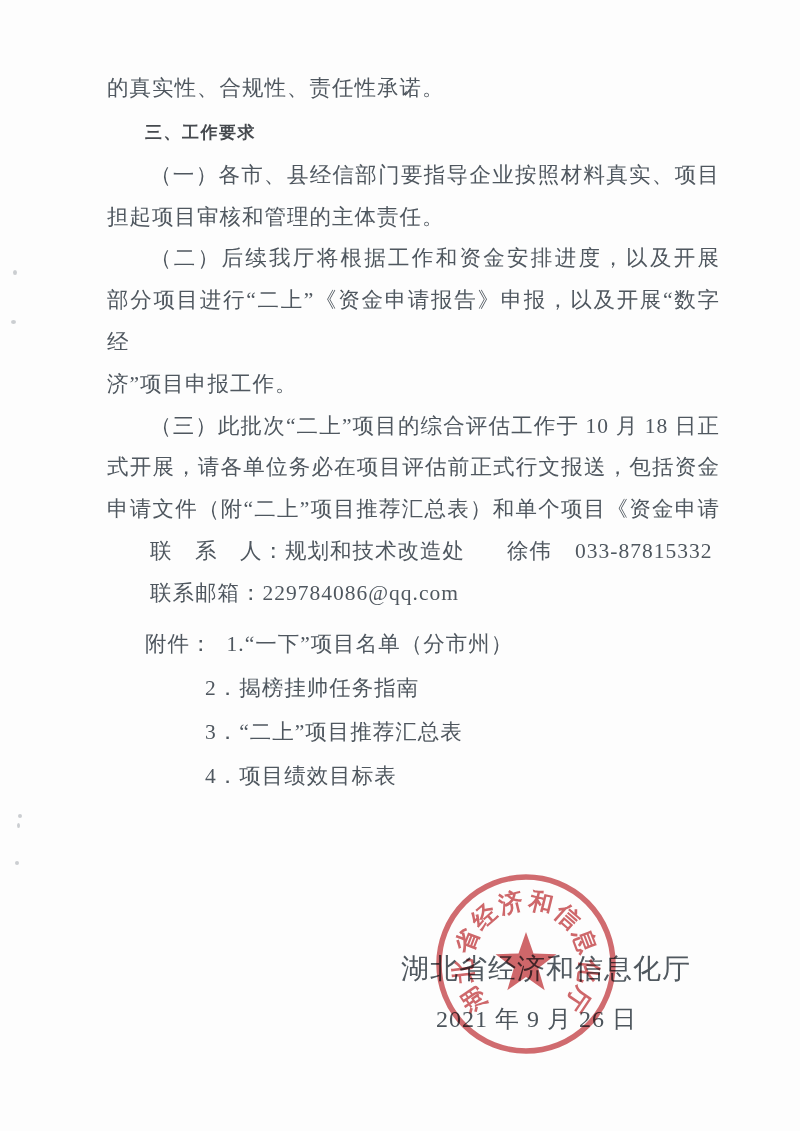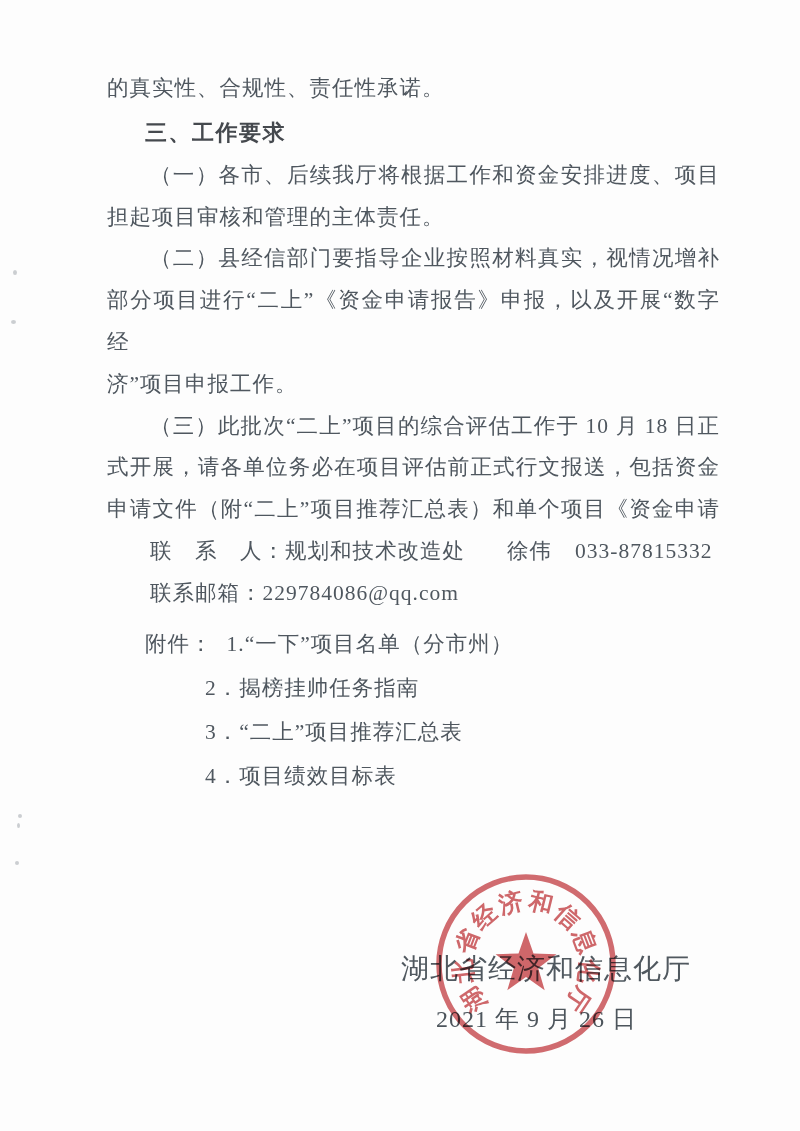--- a/index.html
+++ b/index.html
@@ -24,21 +24,21 @@
     white-space:normal;
     text-align:justify;
     text-align-last:justify;
     text-justify:inter-character;
     width:100%;
   }
   .indent{text-indent:43px;}
   .heading{
     font-family:"DejaVu Sans","Liberation Sans",sans-serif;
     font-weight:bold;
-    font-size:22px;
+    font-size:17px;
     color:#45494e;
     margin:0;
     padding-left:38px;
     line-height:45px;
     letter-spacing:1.5px;
   }
   .para{margin:0;}
   .contact-line{padding-left:43px;}
   .gap2{display:inline-block;width:42px;}
   .gap1{display:inline-block;width:23px;}
@@ -69,26 +69,26 @@
 
 <div class="page">
 
   <div class="doc">
 
     <div class="line">的真实性、合规性、责任性承诺。</div>
 
     <h2 class="heading">三、工作要求</h2>
 
     <div class="para">
-      <div class="line just indent">（一）各市、后续我厅将根据工作和资金安排进度、项目</div>
+      <div class="line just indent">（一）各市、县经信部门要指导企业按照材料真实、项目</div>
       <div class="line">担起项目审核和管理的主体责任。</div>
     </div>
 
     <div class="para">
-      <div class="line just indent">（二）县经信部门要指导企业按照材料真实，视情况增补</div>
+      <div class="line just indent">（二）后续我厅将根据工作和资金安排进度，以及开展</div>
       <div class="line just">部分项目进行“二上”《资金申请报告》申报，以及开展“数字经</div>
       <div class="line">济”项目申报工作。</div>
     </div>
 
     <div class="para">
       <div class="line just indent">（三）此批次“二上”项目的综合评估工作于 10 月 18 日正</div>
       <div class="line just">式开展，请各单位务必在项目评估前正式行文报送，包括资金</div>
       <div class="line just">申请文件（附“二上”项目推荐汇总表）和单个项目《资金申请</div>
     </div>
 

